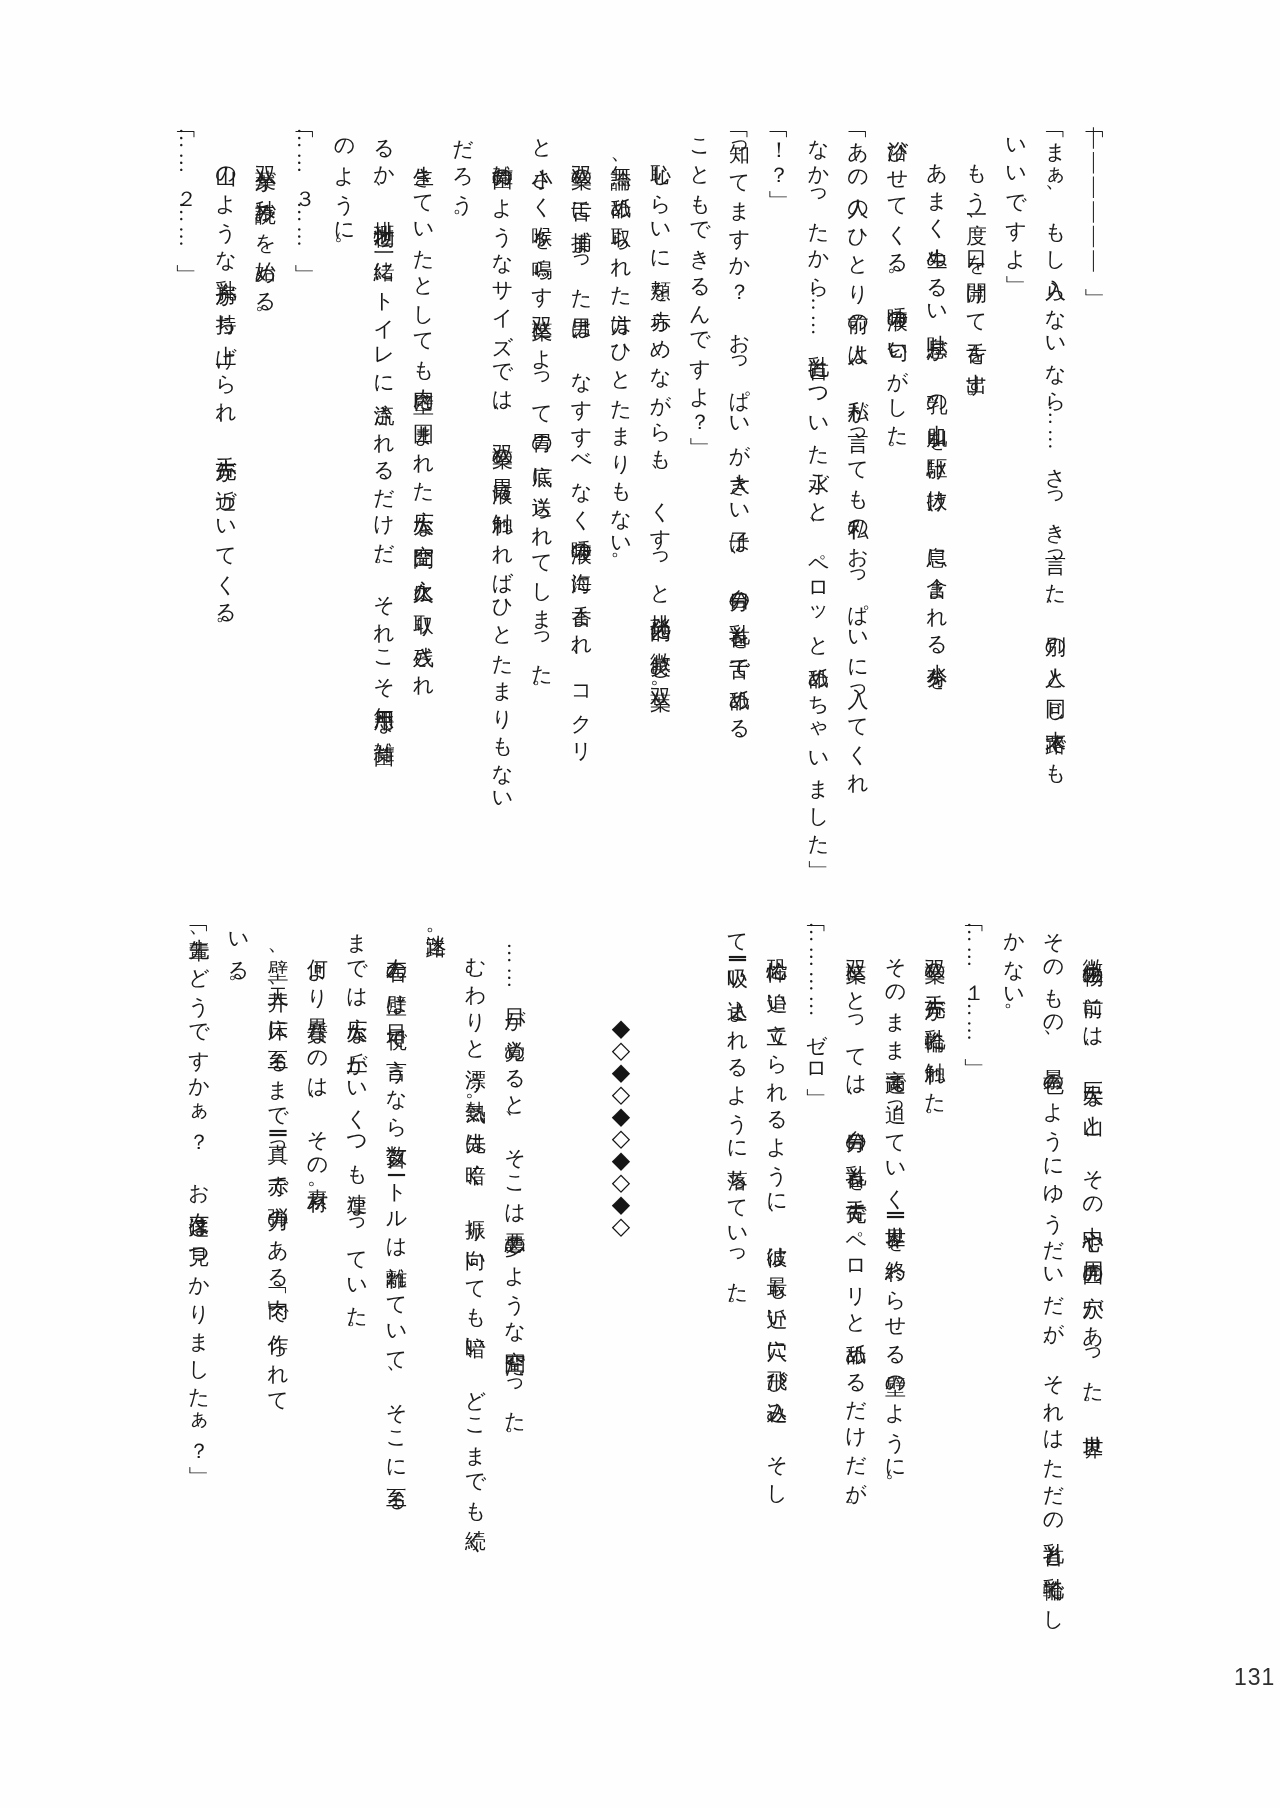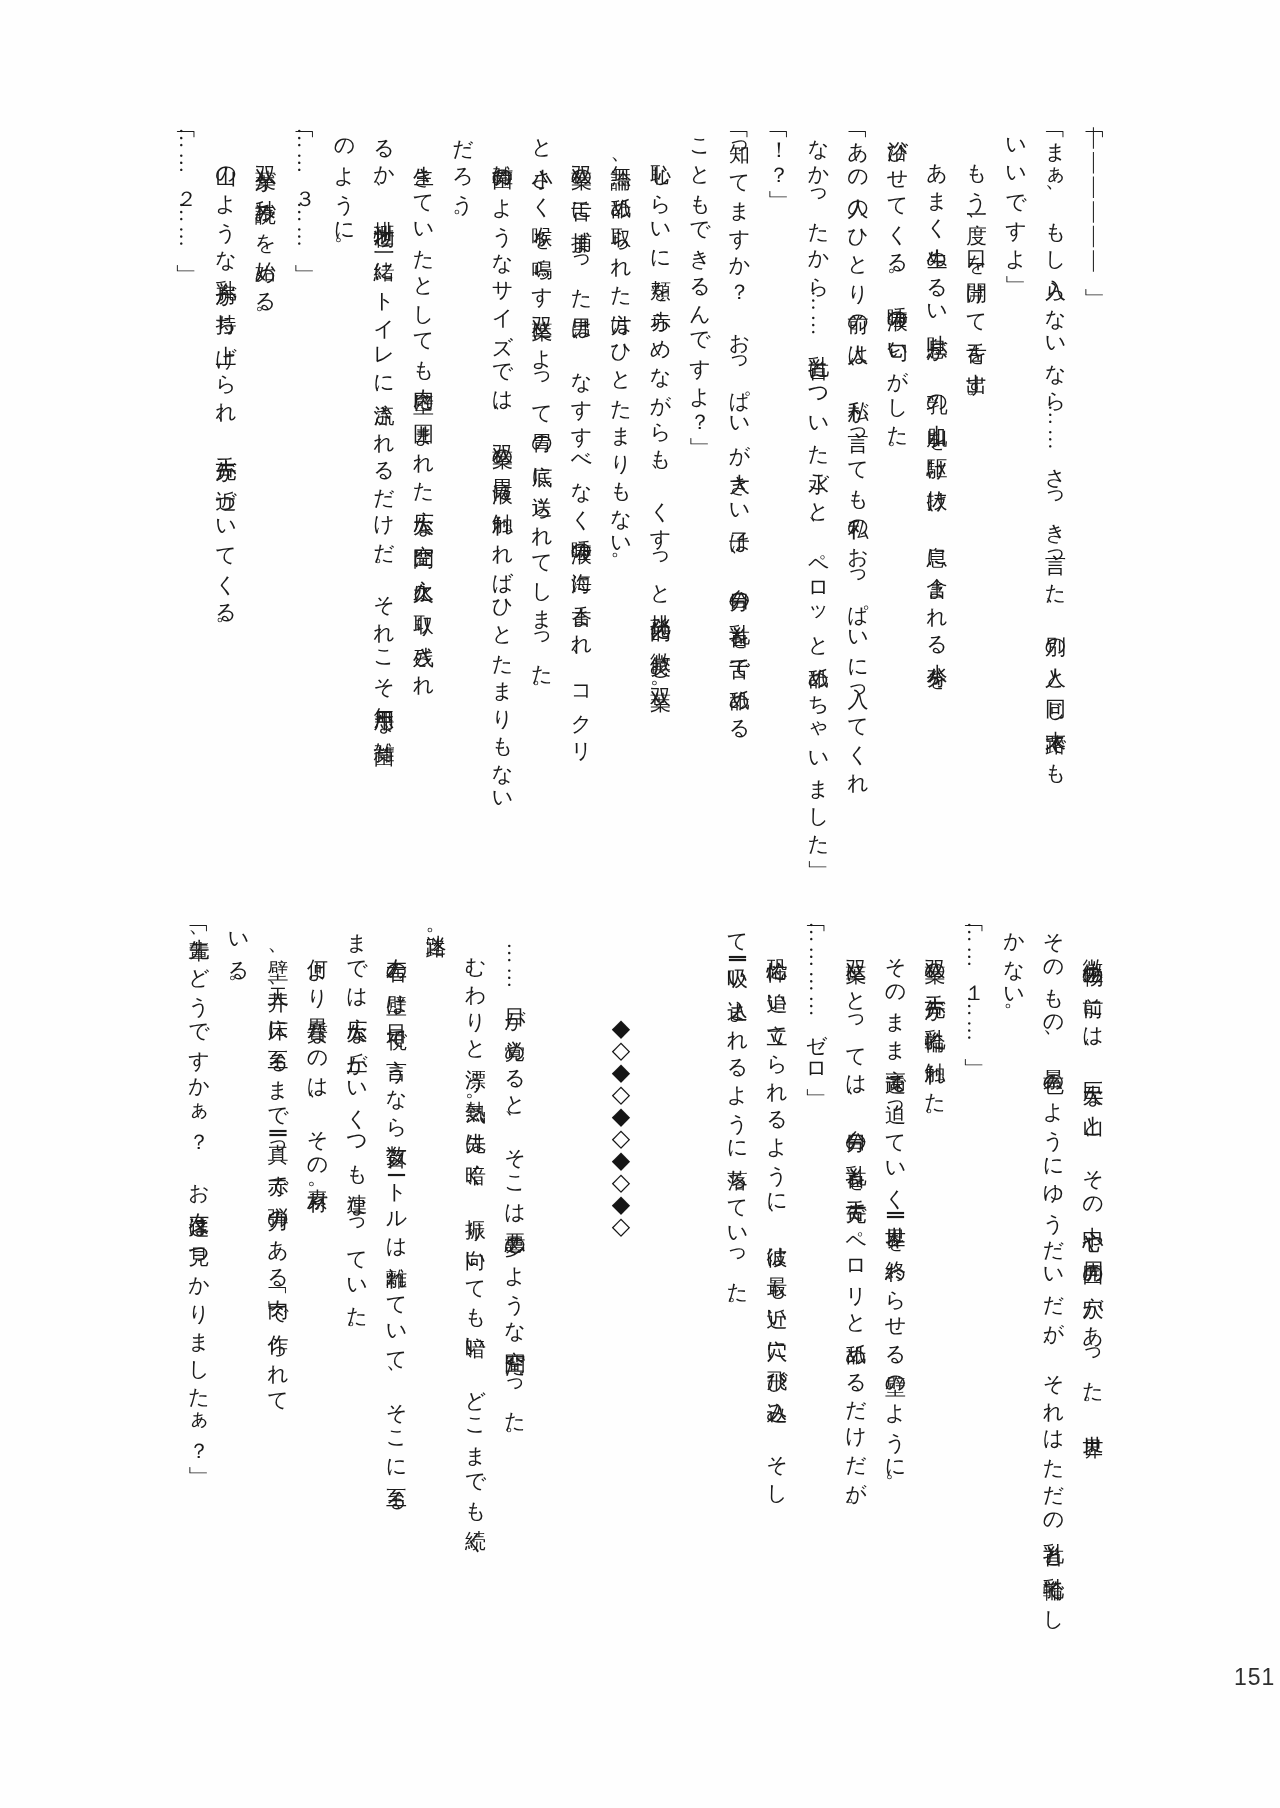--- a/index.html
+++ b/index.html
@@ -100,15 +100,15 @@
       <p>　むわりと漂う熱気。先は暗く、振り向いても暗い、どこまでも続く</p>
       <p>迷路。</p>
       <p>　左右の壁は目視で言うなら数百メートルは離れていて、そこに至る</p>
       <p>までは広大な丘がいくつも連なっていた。</p>
       <p>　何より異質なのは、その素材。</p>
       <p>　壁、天井、床に至るまでーー真っ赤で弾力のある「肉」で作られて</p>
       <p>いる。</p>
       <p>「先輩、どうですかぁ？　お友達は見つかりましたぁ？」</p>
     </section>
 
-  <div class="page-number">151</div>
+  <div class="page-number">131</div>
 
 </div>
 
 </body></html>

